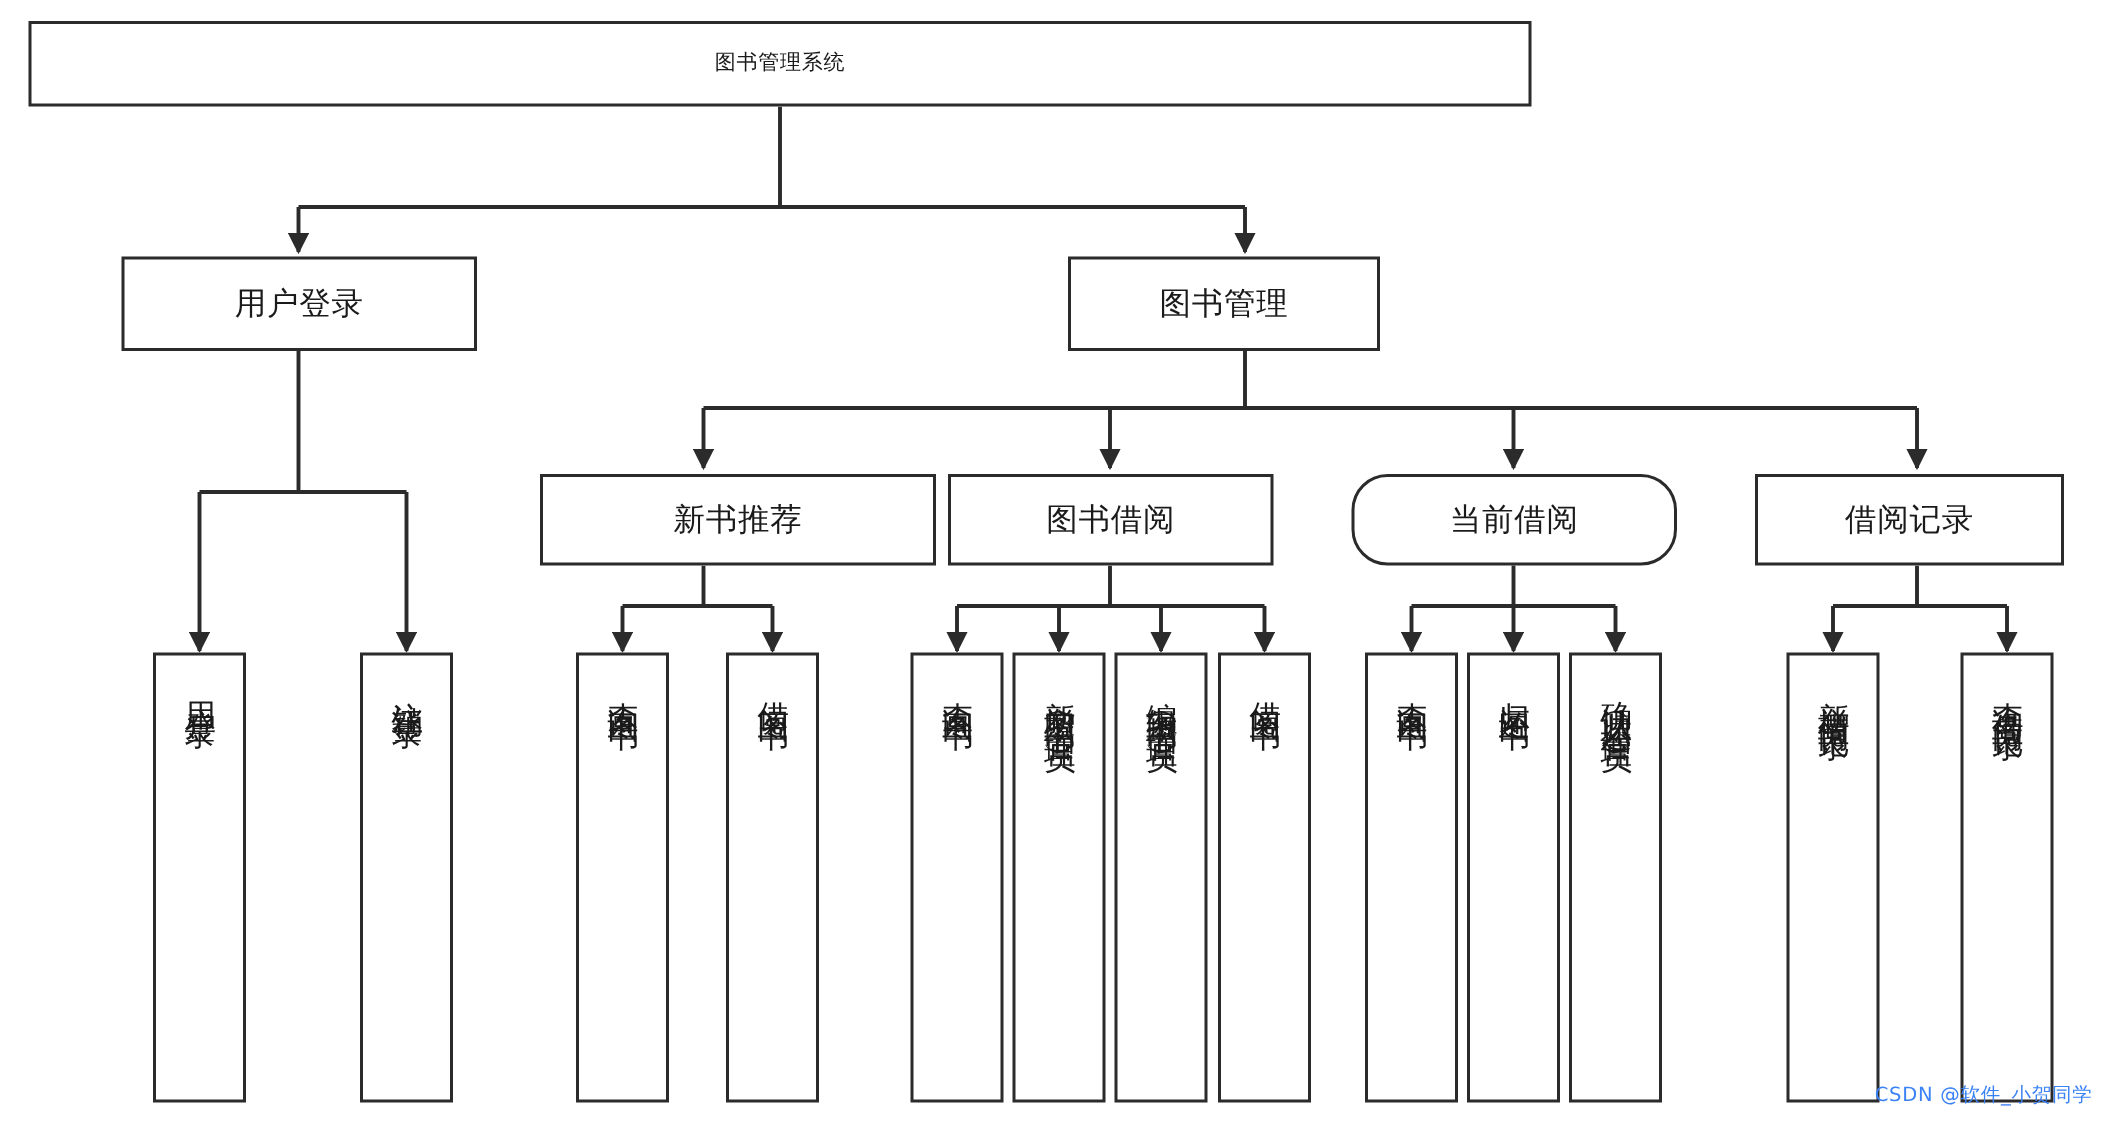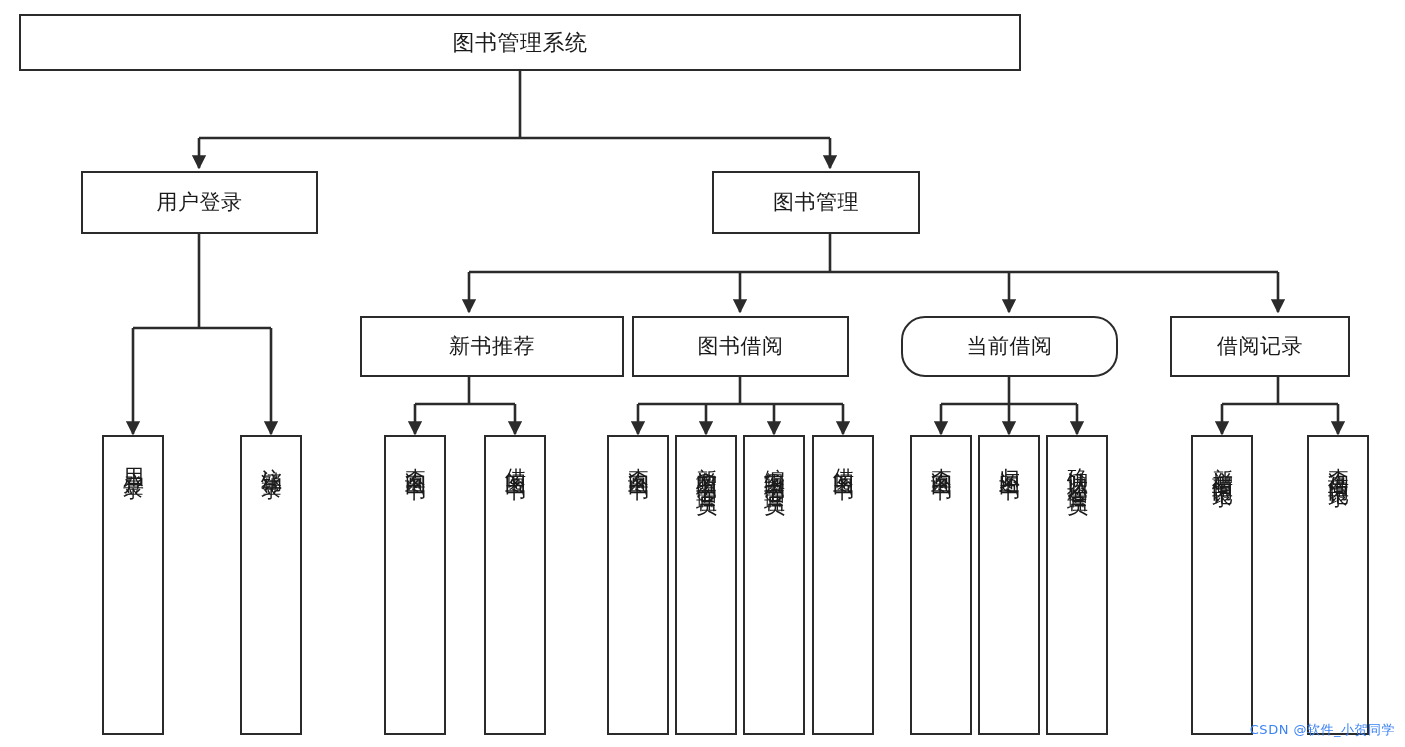--- a/index.html
+++ b/index.html
@@ -37,21 +37,21 @@
   .node .label {
     color: #1a1a1a;
     letter-spacing: 0.5px;
     white-space: nowrap;
     line-height: 1.25;
   }
   .node.horiz .label {
     font-size: 21px;
   }
   .node.root .label {
-    font-size: 22px;
+    font-size: 14px;
   }
   .node.leaf {
     align-items: flex-start;
     padding-top: 14px;
   }
   .node.leaf .label {
     writing-mode: vertical-rl;
     text-orientation: upright;
     font-size: 21px;
     letter-spacing: 4px;
@@ -137,21 +137,21 @@
 
   <div class="node horiz" style="left:360px; top:316px; width:264px; height:61px;">
     <span class="label">新书推荐</span>
   </div>
   <div class="node horiz" style="left:632px; top:316px; width:217px; height:61px;">
     <span class="label">图书借阅</span>
   </div>
   <div class="node horiz" style="left:901px; top:316px; width:217px; height:61px;border-radius:24px;">
     <span class="label">当前借阅</span>
   </div>
-  <div class="node horiz" style="left:1170px; top:316px; width:180px; height:61px;">
+  <div class="node horiz" style="left:1170px; top:316px; width:206px; height:61px;">
     <span class="label">借阅记录</span>
   </div>
 
   <div class="node leaf" style="left:102px; top:435px; width:62px; height:300px;">
     <span class="label">用户登录</span>
   </div>
   <div class="node leaf" style="left:240px; top:435px; width:62px; height:300px;">
     <span class="label">注销登录</span>
   </div>
 

